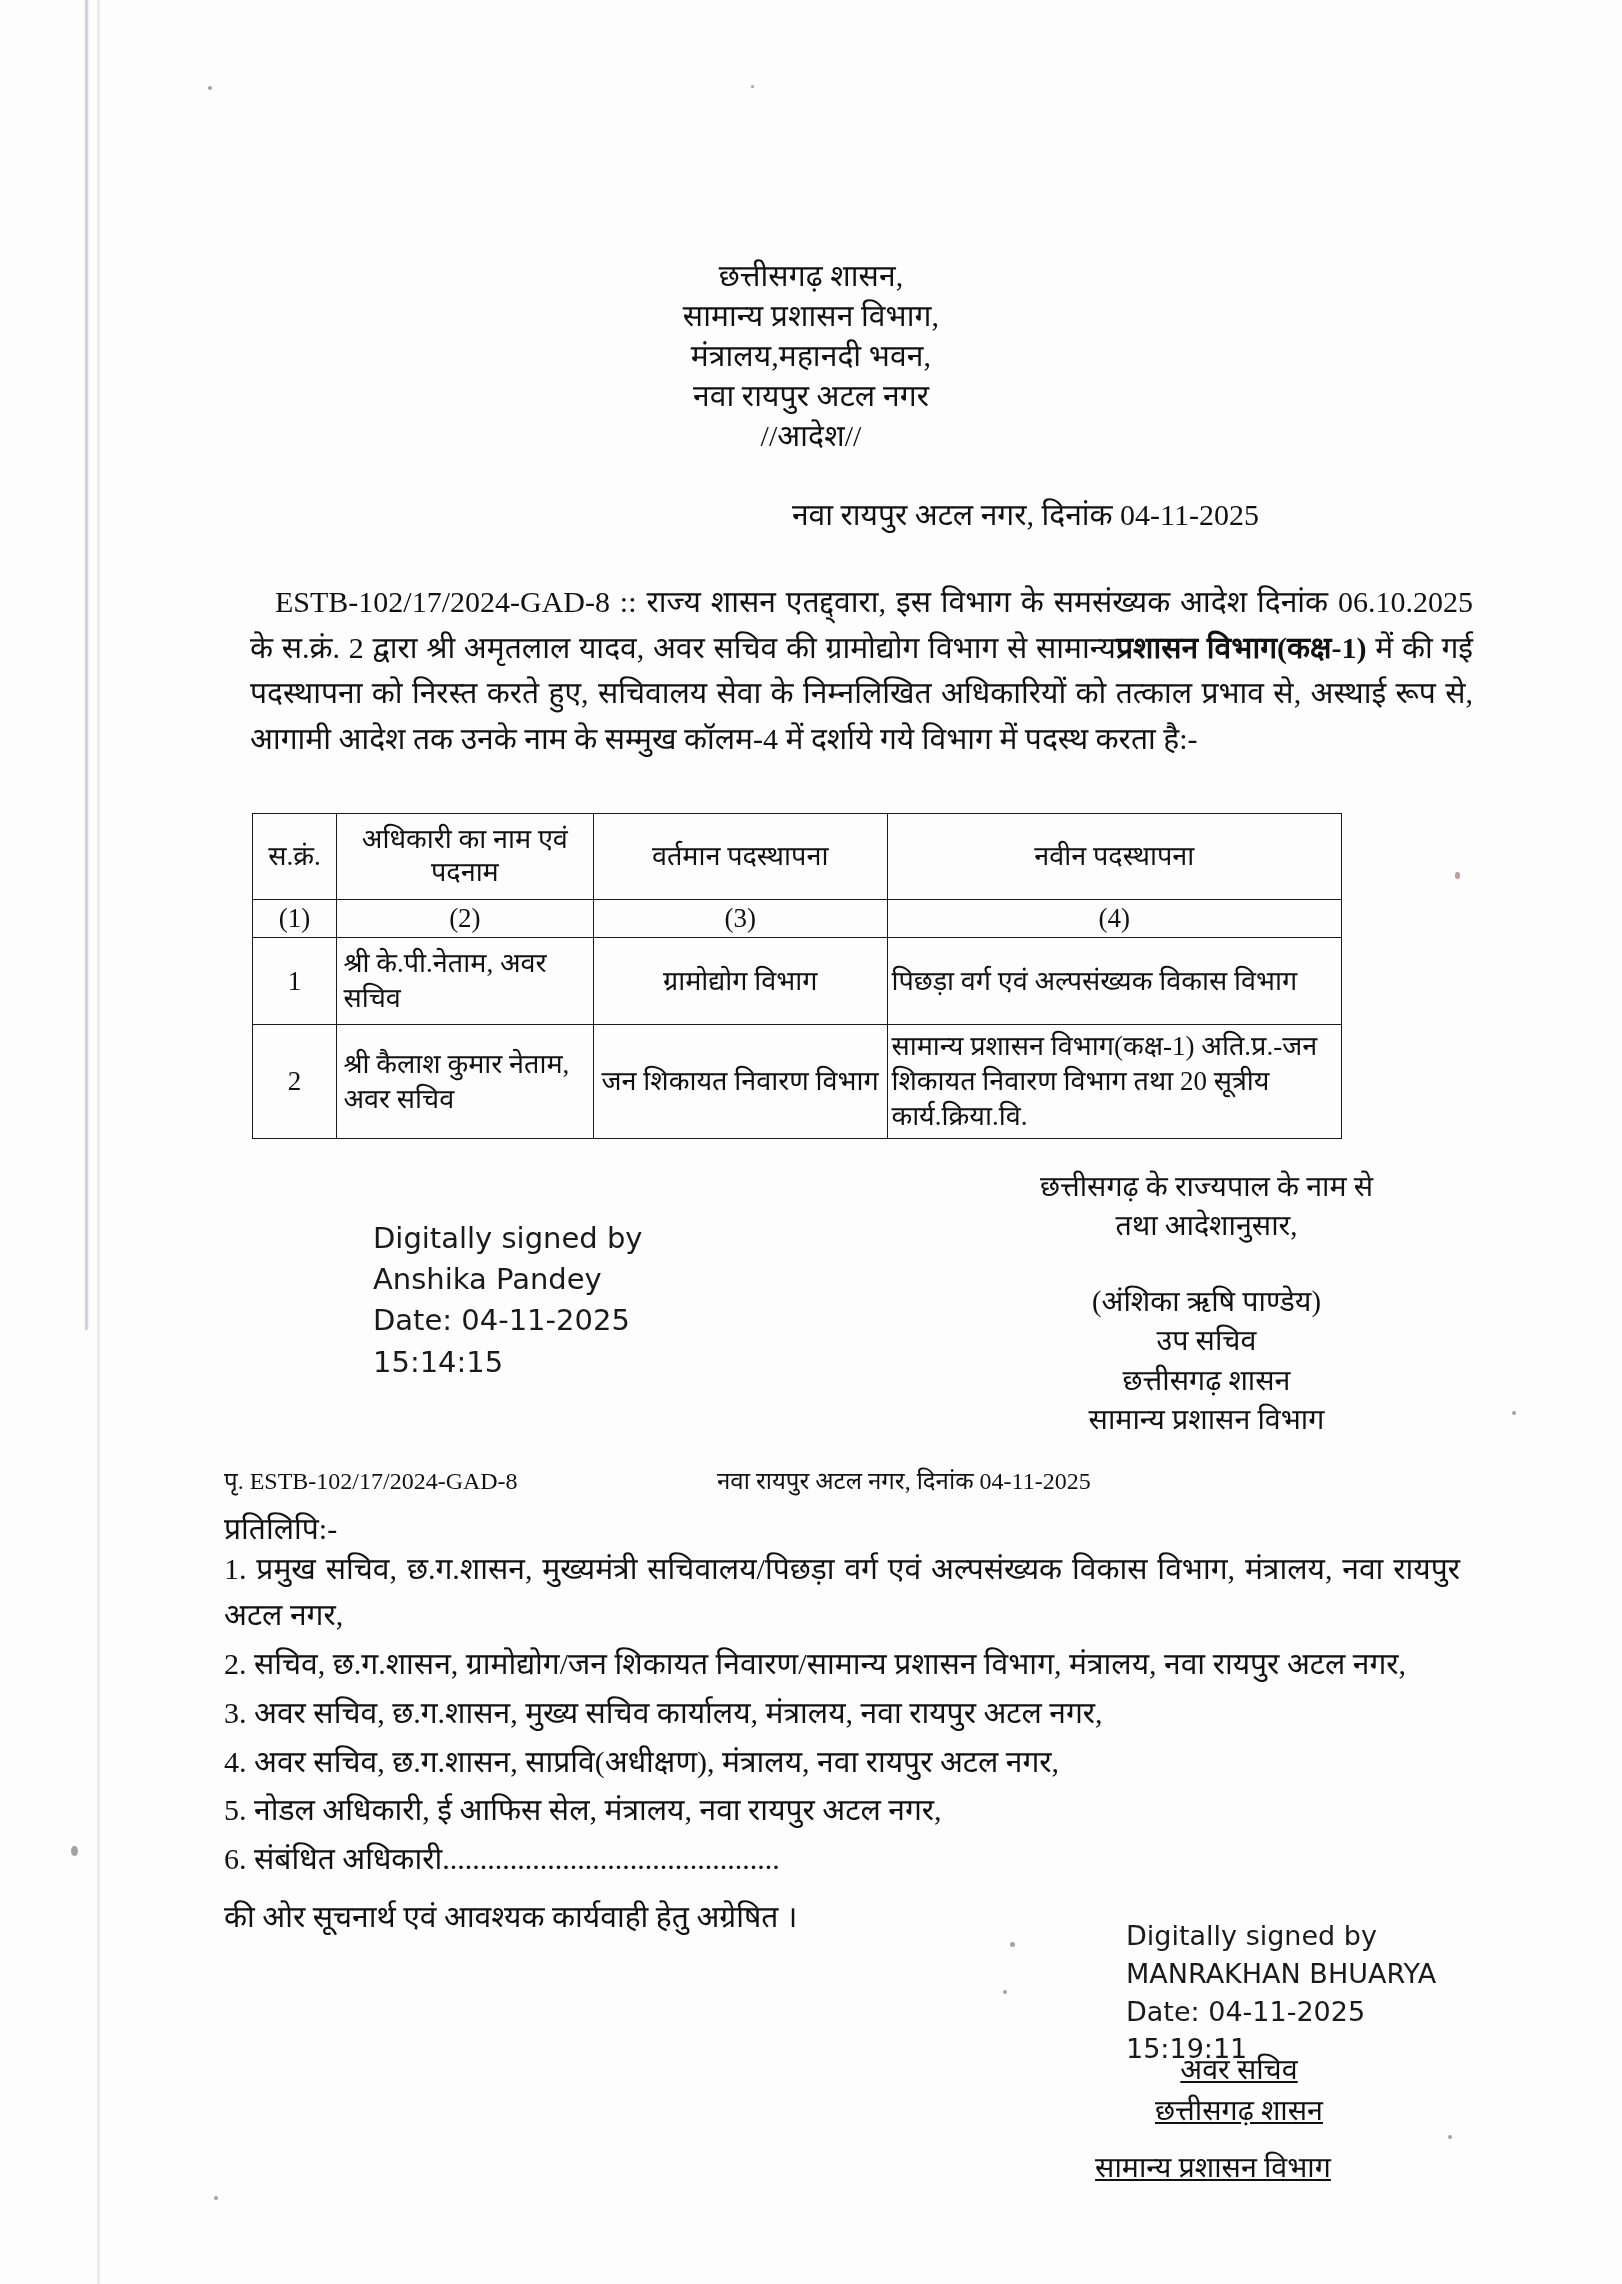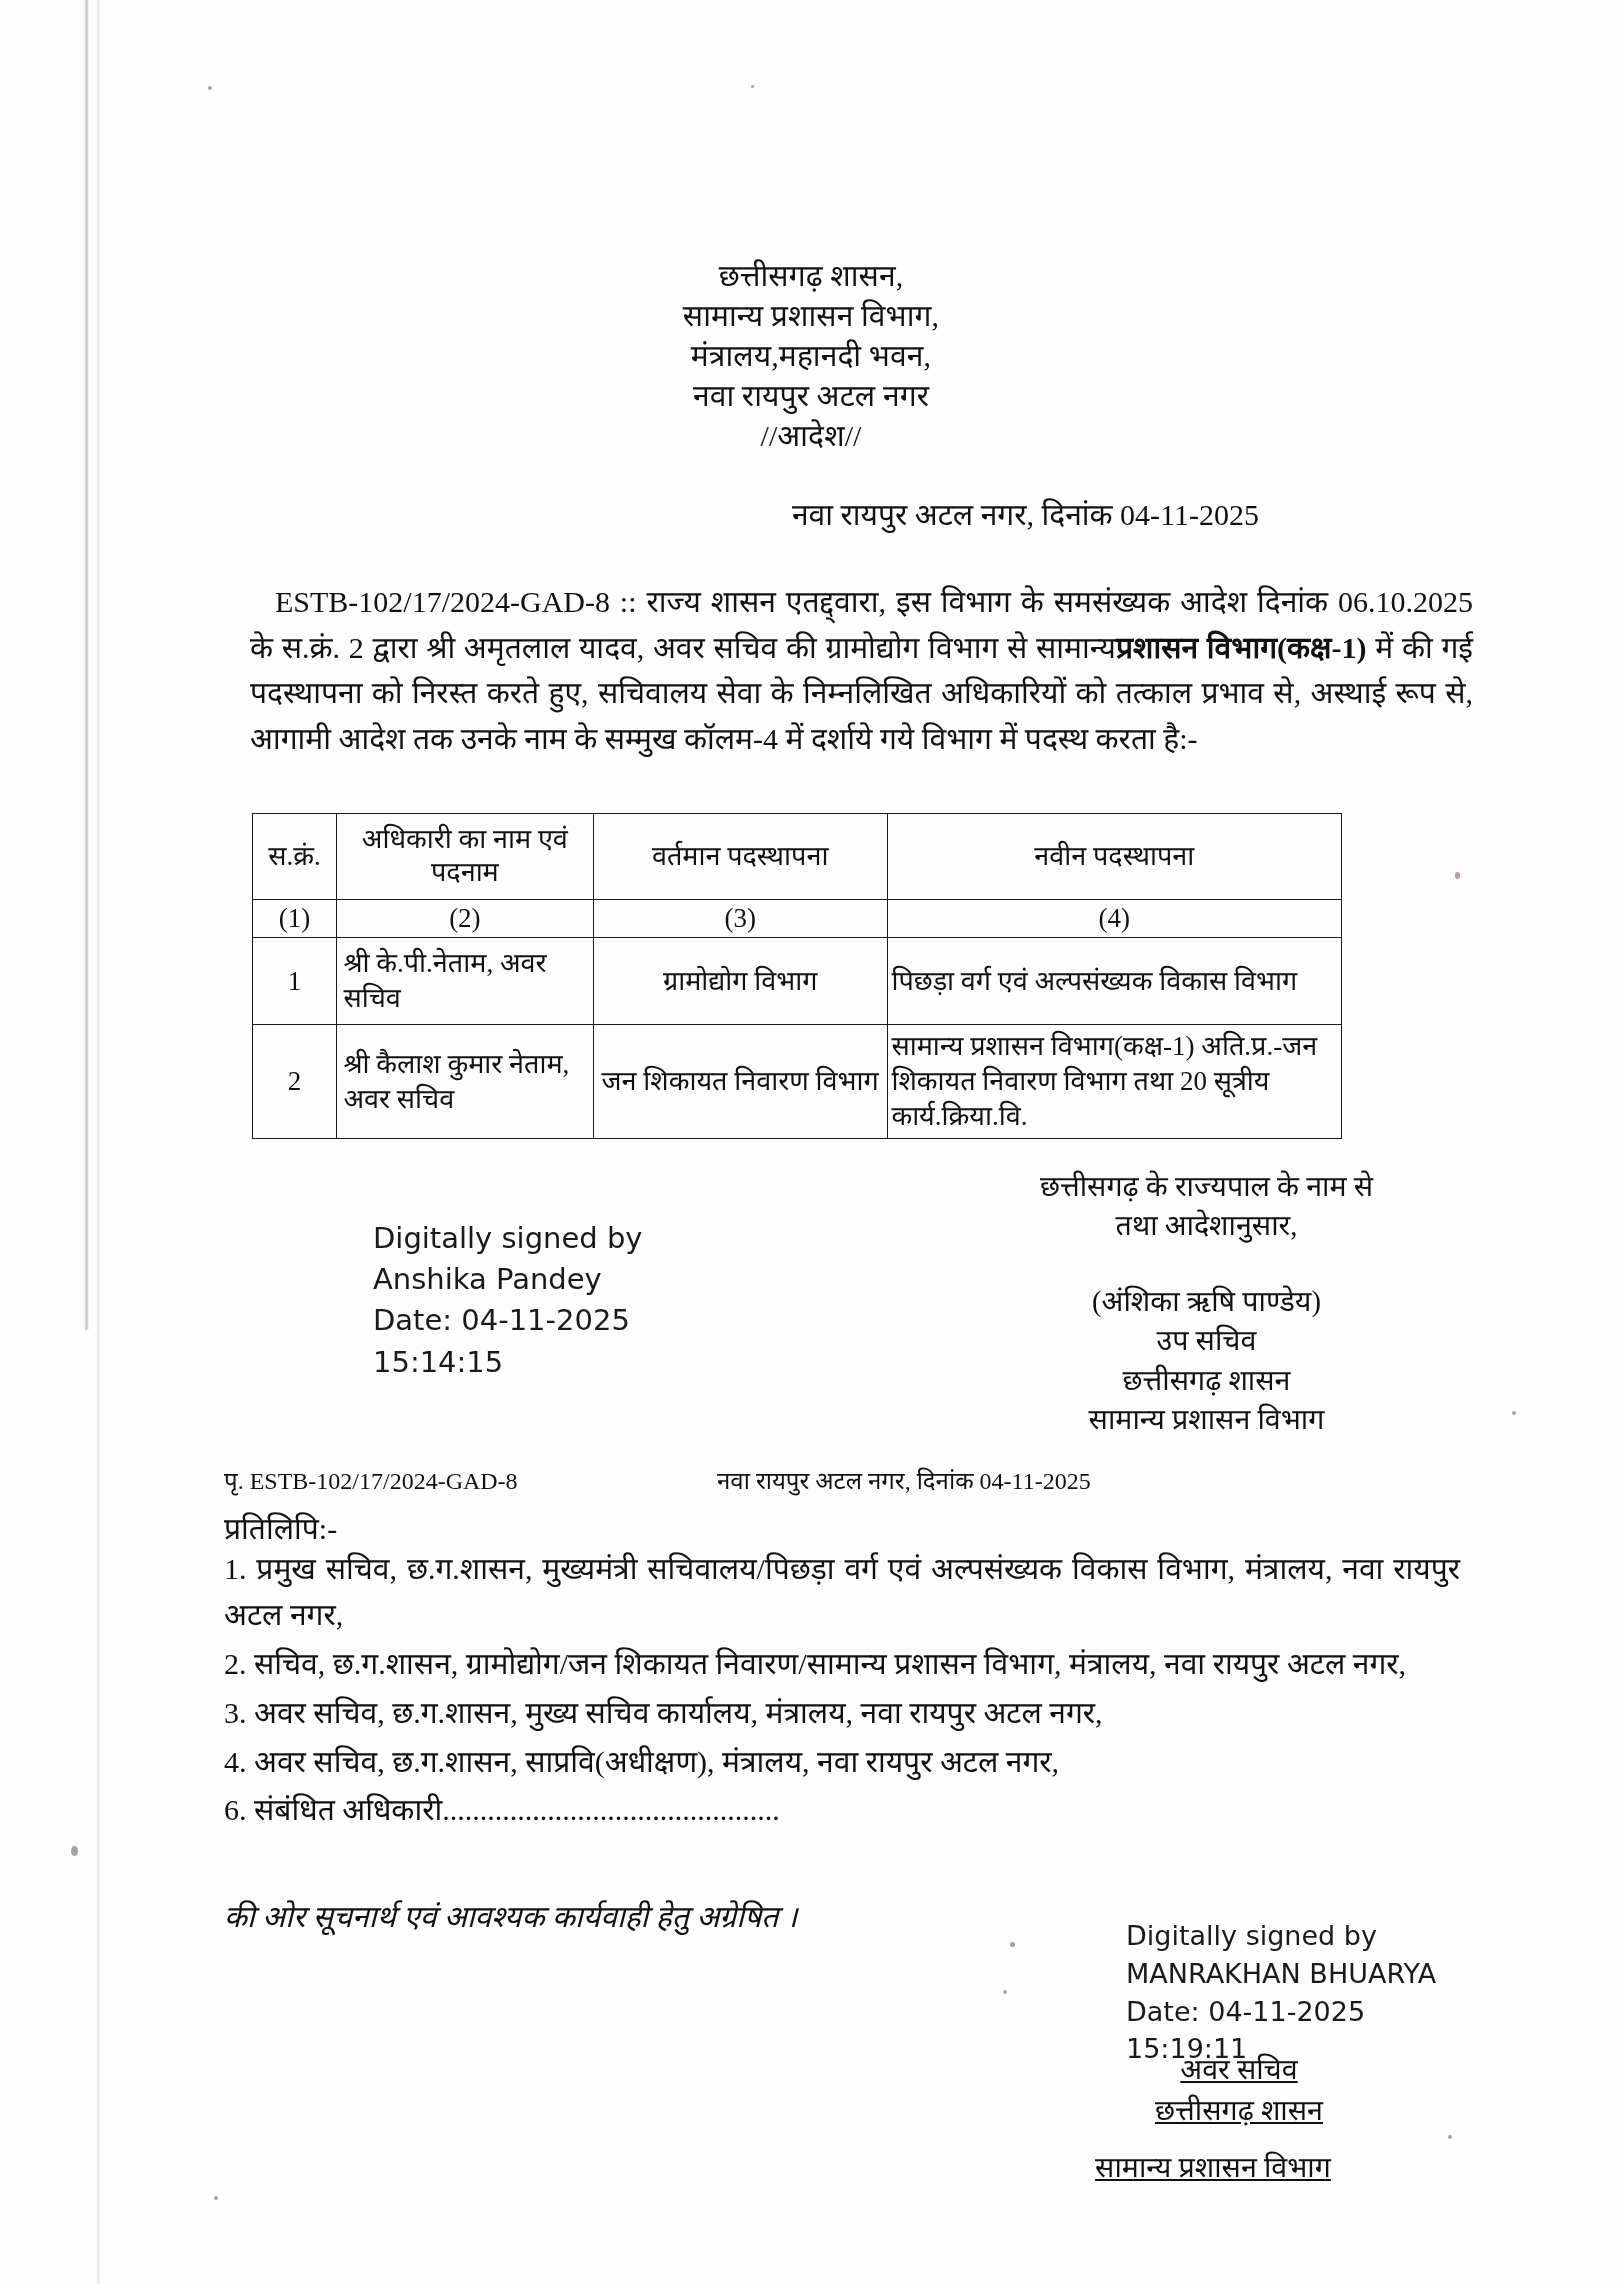--- a/index.html
+++ b/index.html
@@ -175,21 +175,20 @@
   }
   .copy-list .item:last-child { margin-bottom: 0; }
   .copy-list .item.nowrapjust { text-align: left; }
 
   .forward-line {
     position: absolute;
     left: 224px;
     top: 1895px;
     font-size: 30px;
     white-space: nowrap;
-    font-style: italic;
   }
 
   
   .dsig-2 {
     position: absolute;
     left: 1126px;
     top: 1917px;
     font-family: "DejaVu Sans", "Liberation Sans", sans-serif;
     font-size: 27px;
     line-height: 1.40;
@@ -291,20 +290,21 @@
 
   <div class="endorse-line"><span class="ref">पृ. ESTB-102/17/2024-GAD-8</span><span>नवा रायपुर अटल नगर, दिनांक 04-11-2025</span></div>
 
   <div class="copy-label">प्रतिलिपि:-</div>
 
   <div class="copy-list">
     <div class="item">1. प्रमुख सचिव, छ.ग.शासन, मुख्यमंत्री सचिवालय/पिछड़ा वर्ग एवं अल्पसंख्यक विकास विभाग, मंत्रालय, नवा रायपुर अटल नगर,</div>
     <div class="item">2. सचिव, छ.ग.शासन, ग्रामोद्योग/जन शिकायत निवारण/सामान्य प्रशासन विभाग, मंत्रालय, नवा रायपुर अटल नगर,</div>
     <div class="item nowrapjust">3. अवर सचिव, छ.ग.शासन, मुख्य सचिव कार्यालय, मंत्रालय, नवा रायपुर अटल नगर,</div>
     <div class="item nowrapjust">4. अवर सचिव, छ.ग.शासन, साप्रवि(अधीक्षण), मंत्रालय, नवा रायपुर अटल नगर,</div>
+    <div class="item nowrapjust">5. नोडल अधिकारी, ई आफिस सेल, मंत्रालय, नवा रायपुर अटल नगर,</div>
     <div class="item nowrapjust">6. संबंधित अधिकारी.............................................</div>
   </div>
 
   <div class="forward-line">की ओर सूचनार्थ एवं आवश्यक कार्यवाही हेतु अग्रेषित ।</div>
 
   <div class="dsig-2">
     <div>Digitally signed by</div>
     <div>MANRAKHAN BHUARYA</div>
     <div>Date: 04-11-2025</div>
     <div>15:19:11</div>

